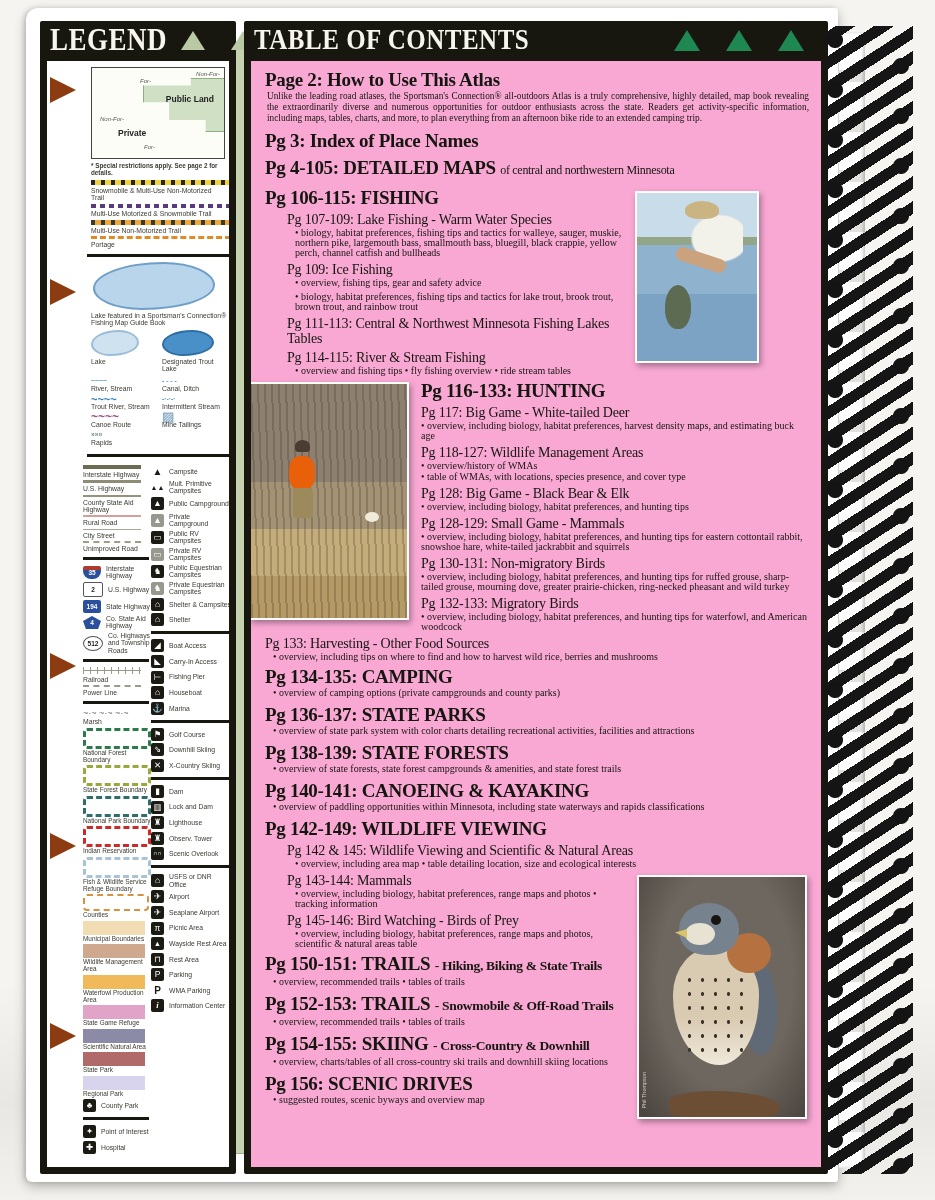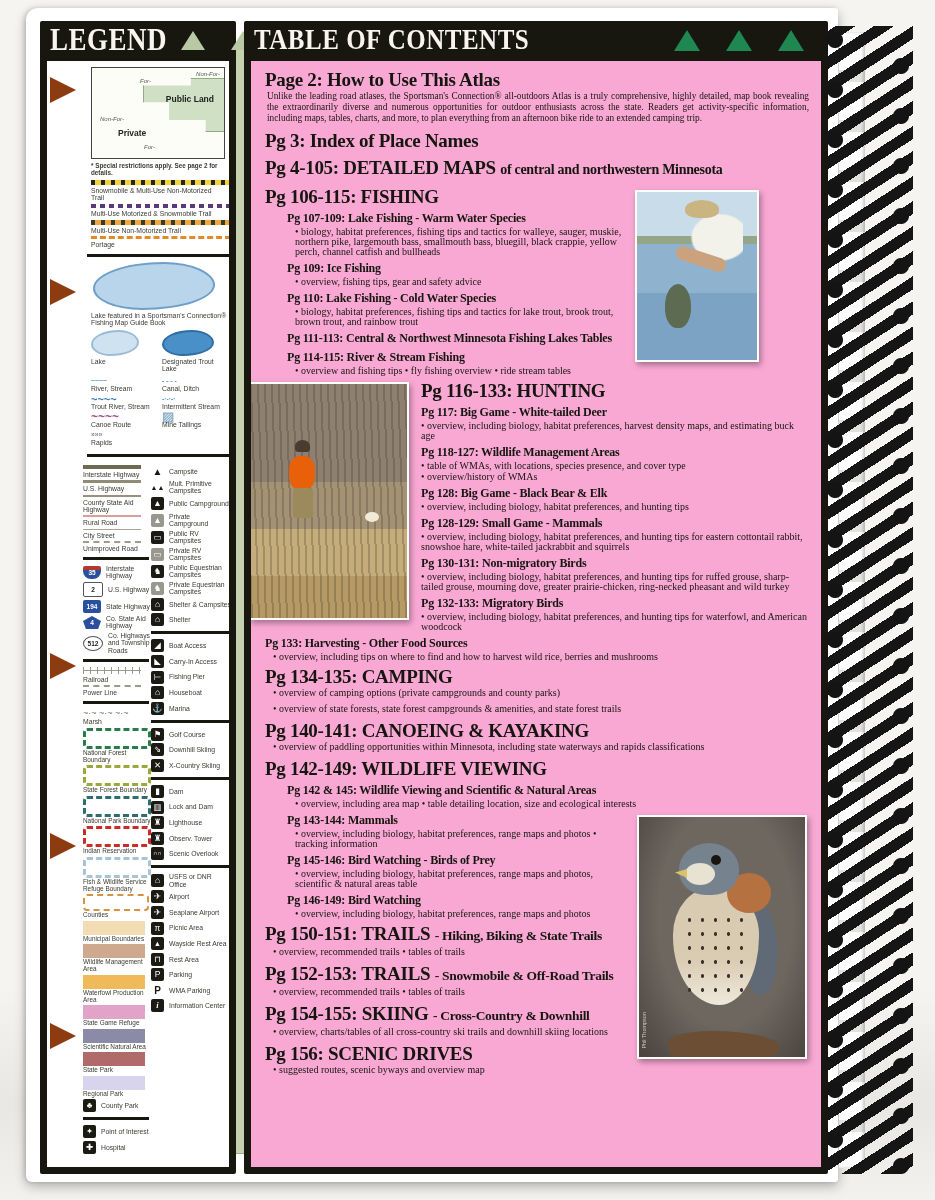--- a/index.html
+++ b/index.html
@@ -56,22 +56,22 @@
   .sh-ca{background:#2a4f9e;clip-path:polygon(50% 0,100% 40%,84% 100%,16% 100%,0 40%);}
   .sh-tw{background:#fff;border:1px solid #555;color:#222;border-radius:50%;}
   .bndry{width:62px;height:15px;border-radius:4px;background:#fff;}
   .fillsw{width:62px;height:14px;}
   .mini{font-size:6.4px;}
 
   
   .toc{position:absolute;inset:0;padding:8px 12px 6px 14px;color:#161610;}
   .h1{font-family:"Liberation Serif",serif;font-weight:700;font-size:19px;line-height:21px;transform-origin:left;letter-spacing:-.3px;}
   .h1 .sub{font-size:13.5px;}
-  .h1 .tiny{font-size:14px;font-weight:700;}
-  .h2{font-family:"Liberation Serif",serif;font-weight:700;font-size:12px;line-height:15px;margin-left:22px;letter-spacing:-.2px;}
+  .h1 .tiny{font-size:12px;font-weight:400;}
+  .h2{font-family:"Liberation Serif",serif;font-weight:400;font-size:14px;line-height:15px;margin-left:22px;letter-spacing:-.2px;}
   .bl{font-family:"Liberation Serif",serif;font-size:10px;line-height:10px;margin-left:8px;margin-top:1px;}
   .l2b{margin-left:30px;}
   .para{font-family:"Liberation Serif",serif;font-size:9.3px;line-height:11px;text-align:justify;margin:1px 0 4px 2px;}
   .sec{margin-bottom:6px;}
   .sec.tight{margin-bottom:4px;}
   .photo{border:2px solid #fdfdf8;box-shadow:2px 3px 6px rgba(0,0,0,.35);position:relative;}
   .ph-fish{float:right;width:120px;height:168px;margin:4px 50px 6px 10px;
     background:linear-gradient(#c9dcea 0 26%,#93a687 26% 31%,#8fb3cf 31% 60%,#7ca3c4 60%);}
   .ph-fish .shirt{position:absolute;right:14px;top:22px;width:58px;height:52px;background:radial-gradient(ellipse at 60% 45%,#f2f1ea 0 55%,transparent 60%);}
   .ph-fish .cap{position:absolute;right:38px;top:8px;width:34px;height:18px;border-radius:50% 50% 40% 40%;background:#c9b482;}
@@ -493,21 +493,20 @@
           </div>
         <div class="sec tight">
           <div class="h2"><span>Pg 107-109: Lake Fishing - Warm Water Species</span></div>
           <div class="bl l2b">• biology, habitat preferences, fishing tips and tactics for walleye, sauger, muskie, northern pike, largemouth bass, smallmouth bass, bluegill, black crappie, yellow perch, channel catfish and bullheads</div>
         </div>
         <div class="sec tight">
           <div class="h2"><span>Pg 109: Ice Fishing</span></div>
           <div class="bl l2b">• overview, fishing tips, gear and safety advice</div>
         </div>
         <div class="sec tight">
-          <div class="h2"><span>Pg 110: Lake Fishing - Cold Water Species</span></div>
           <div class="bl l2b">• biology, habitat preferences, fishing tips and tactics for lake trout, brook trout, brown trout, and rainbow trout</div>
         </div>
         <div class="sec tight">
             <div class="h2"><span>Pg 111-113: Central &amp; Northwest Minnesota Fishing Lakes Tables</span></div>
           </div>
         <div class="sec tight">
           <div class="h2"><span>Pg 114-115: River &amp; Stream Fishing</span></div>
           <div class="bl l2b">• overview and fishing tips   • fly fishing overview   • ride stream tables</div>
         </div>
 
@@ -520,22 +519,22 @@
 
         <div class="sec tight">
             <div class="h1"><span>Pg 116-133: HUNTING</span></div>
           </div>
         <div class="sec tight">
           <div class="h2" style="margin-left:12px"><span>Pg 117: Big Game - White-tailed Deer</span></div>
           <div class="bl">• overview, including biology, habitat preferences, harvest density maps, and estimating buck age</div>
         </div>
         <div class="sec tight">
           <div class="h2" style="margin-left:0"><span>Pg 118-127: Wildlife Management Areas</span></div>
+          <div class="bl">• overview/history of WMAs</div>
           <div class="bl">• table of WMAs, with locations, species presence, and cover type</div>
-          <div class="bl">• overview/history of WMAs</div>
         </div>
         <div class="sec tight">
           <div class="h2" style="margin-left:0"><span>Pg 128: Big Game - Black Bear &amp; Elk</span></div>
           <div class="bl">• overview, including biology, habitat preferences, and hunting tips</div>
         </div>
         <div class="sec tight">
           <div class="h2" style="margin-left:0"><span>Pg 128-129: Small Game - Mammals</span></div>
           <div class="bl">• overview, including biology, habitat preferences, and hunting tips for eastern cottontail rabbit, snowshoe hare, white-tailed jackrabbit and squirrels</div>
         </div>
         <div class="sec tight">
@@ -550,20 +549,25 @@
           <div class="h2" style="margin-left:0"><span>Pg 133: Harvesting - Other Food Sources</span></div>
           <div class="bl">• overview, including tips on where to find and how to harvest wild rice, berries and mushrooms</div>
         </div>
         <div class="clr"></div>
 
         <div class="sec">
           <div class="h1"><span>Pg 134-135: CAMPING</span></div>
           <div class="bl">• overview of camping options (private campgrounds and county parks)</div>
         </div>
         <div class="sec">
+          <div class="h1"><span>Pg 136-137: STATE PARKS</span></div>
+          <div class="bl">• overview of state park system with color charts detailing recreational activities, facilities and attractions</div>
+        </div>
+        <div class="sec">
+          <div class="h1"><span>Pg 138-139: STATE FORESTS</span></div>
           <div class="bl">• overview of state forests, state forest campgrounds &amp; amenities, and state forest trails</div>
         </div>
         <div class="sec">
           <div class="h1"><span>Pg 140-141: CANOEING &amp; KAYAKING</span></div>
           <div class="bl">• overview of paddling opportunities within Minnesota, including state waterways and rapids classifications</div>
         </div>
         <div class="sec tight">
             <div class="h1"><span>Pg 142-149:  WILDLIFE VIEWING</span></div>
           </div>
         <div class="sec tight">
@@ -585,24 +589,20 @@
         </div>
 
         <div class="sec tight">
           <div class="h2"><span>Pg 143-144:  Mammals</span></div>
           <div class="bl l2b">• overview, including biology, habitat preferences, range maps and photos   • tracking information</div>
         </div>
         <div class="sec tight">
           <div class="h2"><span>Pg 145-146:  Bird Watching - Birds of Prey</span></div>
           <div class="bl l2b">• overview, including biology, habitat preferences, range maps and photos, scientific &amp; natural areas table</div>
         </div>
-        <div class="sec tight">
-          <div class="h2"><span>Pg 146-149:  Bird Watching</span></div>
-          <div class="bl l2b">• overview, including biology, habitat preferences, range maps and photos</div>
-        </div>
         <div class="sec">
           <div class="h1"><span>Pg 150-151: TRAILS</span> <span class="sub">- Hiking, Biking &amp; State Trails</span></div>
           <div class="bl">• overview, recommended trails  • tables of trails</div>
         </div>
         <div class="sec">
           <div class="h1"><span>Pg 152-153: TRAILS</span> <span class="sub">- Snowmobile &amp; Off-Road Trails</span></div>
           <div class="bl">• overview, recommended trails  • tables of trails</div>
         </div>
         <div class="sec">
           <div class="h1"><span>Pg 154-155: SKIING</span> <span class="sub">- Cross-Country &amp; Downhill</span></div>

